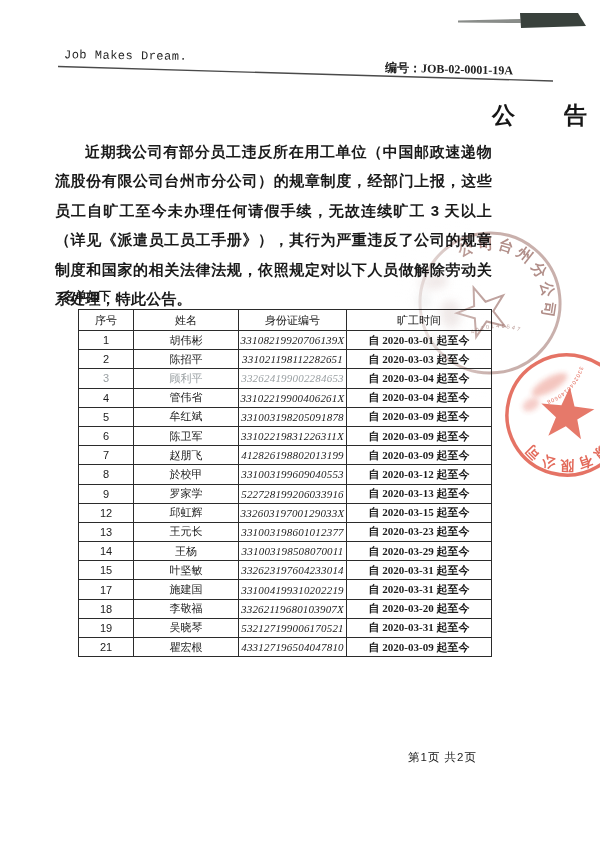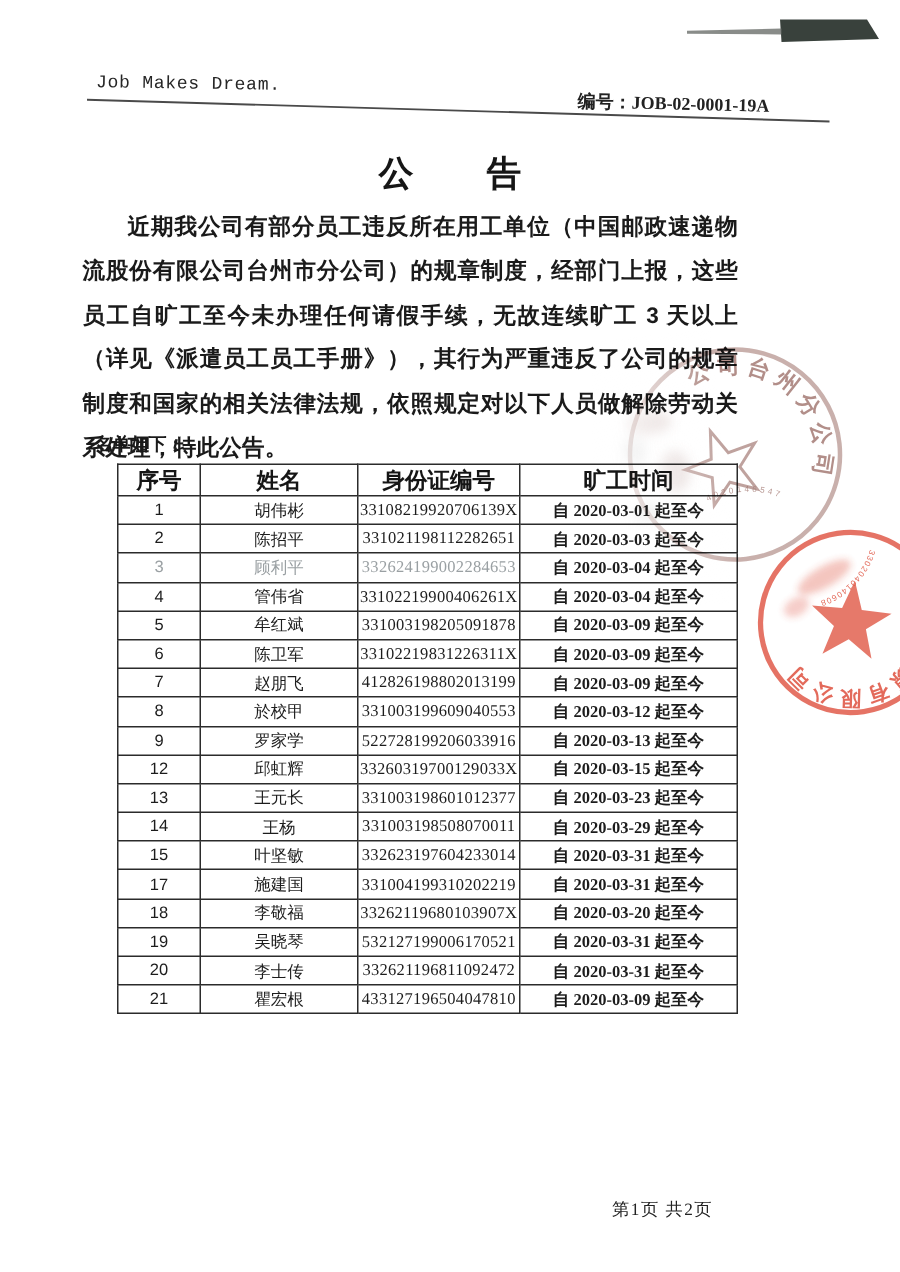--- a/index.html
+++ b/index.html
@@ -19,21 +19,21 @@
   }
   .doc-no{
     position:absolute;left:385px;top:61px;
     font-size:12px;font-weight:600;color:#222;
     font-family:"Liberation Serif",serif;
     transform:rotate(1.4deg);
     white-space:nowrap;
   }
   .title{
     position:absolute;left:0;right:0;top:100px;
-    text-align:center;
+    text-align:right;
     font-size:23px;font-weight:bold;letter-spacing:13px;
     text-indent:13px;color:#161616;
   }
   .body-text{
     position:absolute;left:55px;top:137px;width:437px;
     font-size:15px;line-height:29.4px;font-weight:600;
     text-align:justify;text-indent:2em;color:#1a1a1a;
     letter-spacing:.2px;
   }
   .list-label{
@@ -42,29 +42,29 @@
   }
   table.notice{
     position:absolute;left:78px;top:309px;width:413px;
     border-collapse:collapse;table-layout:fixed;
     background:transparent;
   }
   table.notice th,table.notice td{
     border:1px solid #2b2b2b;text-align:center;vertical-align:middle;
     padding:0;overflow:hidden;white-space:nowrap;
   }
-  table.notice th{height:20px;font-size:15px;font-weight:bold;color:#151515;}
+  table.notice th{height:20px;font-size:11px;font-weight:normal;color:#151515;}
   table.notice td{height:18.2px;font-size:11px;color:#1c1c1c;}
   td.cell-no{font-size:10.5px;}
-  td.cell-id{font-family:"Liberation Serif",serif;font-size:10.5px;letter-spacing:.2px;}
+  td.cell-id{font-family:"Liberation Serif",serif;font-size:10.5px;letter-spacing:.2px;font-style:italic;}
   td.cell-period{font-family:"Liberation Serif",serif;font-size:10.5px;font-weight:bold;}
   tr.faded td.cell-no,tr.faded td.cell-name,tr.faded td.cell-id{color:#9aa0a3;}
   .footer{
-    position:absolute;left:408px;top:799px;
-    font-size:11.5px;color:#222;letter-spacing:1px;font-family:Liberation Serif, serif;
+    position:absolute;left:408px;top:750px;
+    font-size:11.5px;color:#222;letter-spacing:1px;
   }
   .layer{position:absolute;left:0;top:0;pointer-events:none;}
   .seal{position:absolute;mix-blend-mode:multiply;pointer-events:none;}
   .seal-faded{left:395px;top:218px;}
   .seal-red{left:475px;top:322px;}
 </style>
 </head>
 <body>
 
 <div class="page">
@@ -187,26 +187,20 @@
         <tr>
           <td class="cell-no">18</td>
           <td class="cell-name">李敬福</td>
           <td class="cell-id">33262119680103907X</td>
           <td class="cell-period">自 2020-03-20 起至今</td>
         </tr>
         <tr>
           <td class="cell-no">19</td>
           <td class="cell-name">吴晓琴</td>
           <td class="cell-id">532127199006170521</td>
-          <td class="cell-period">自 2020-03-31 起至今</td>
-        </tr>
-        <tr>
-          <td class="cell-no">20</td>
-          <td class="cell-name">李士传</td>
-          <td class="cell-id">332621196811092472</td>
           <td class="cell-period">自 2020-03-31 起至今</td>
         </tr>
         <tr>
           <td class="cell-no">21</td>
           <td class="cell-name">瞿宏根</td>
           <td class="cell-id">433127196504047810</td>
           <td class="cell-period">自 2020-03-09 起至今</td>
         </tr>
       </tbody>
   </table>

